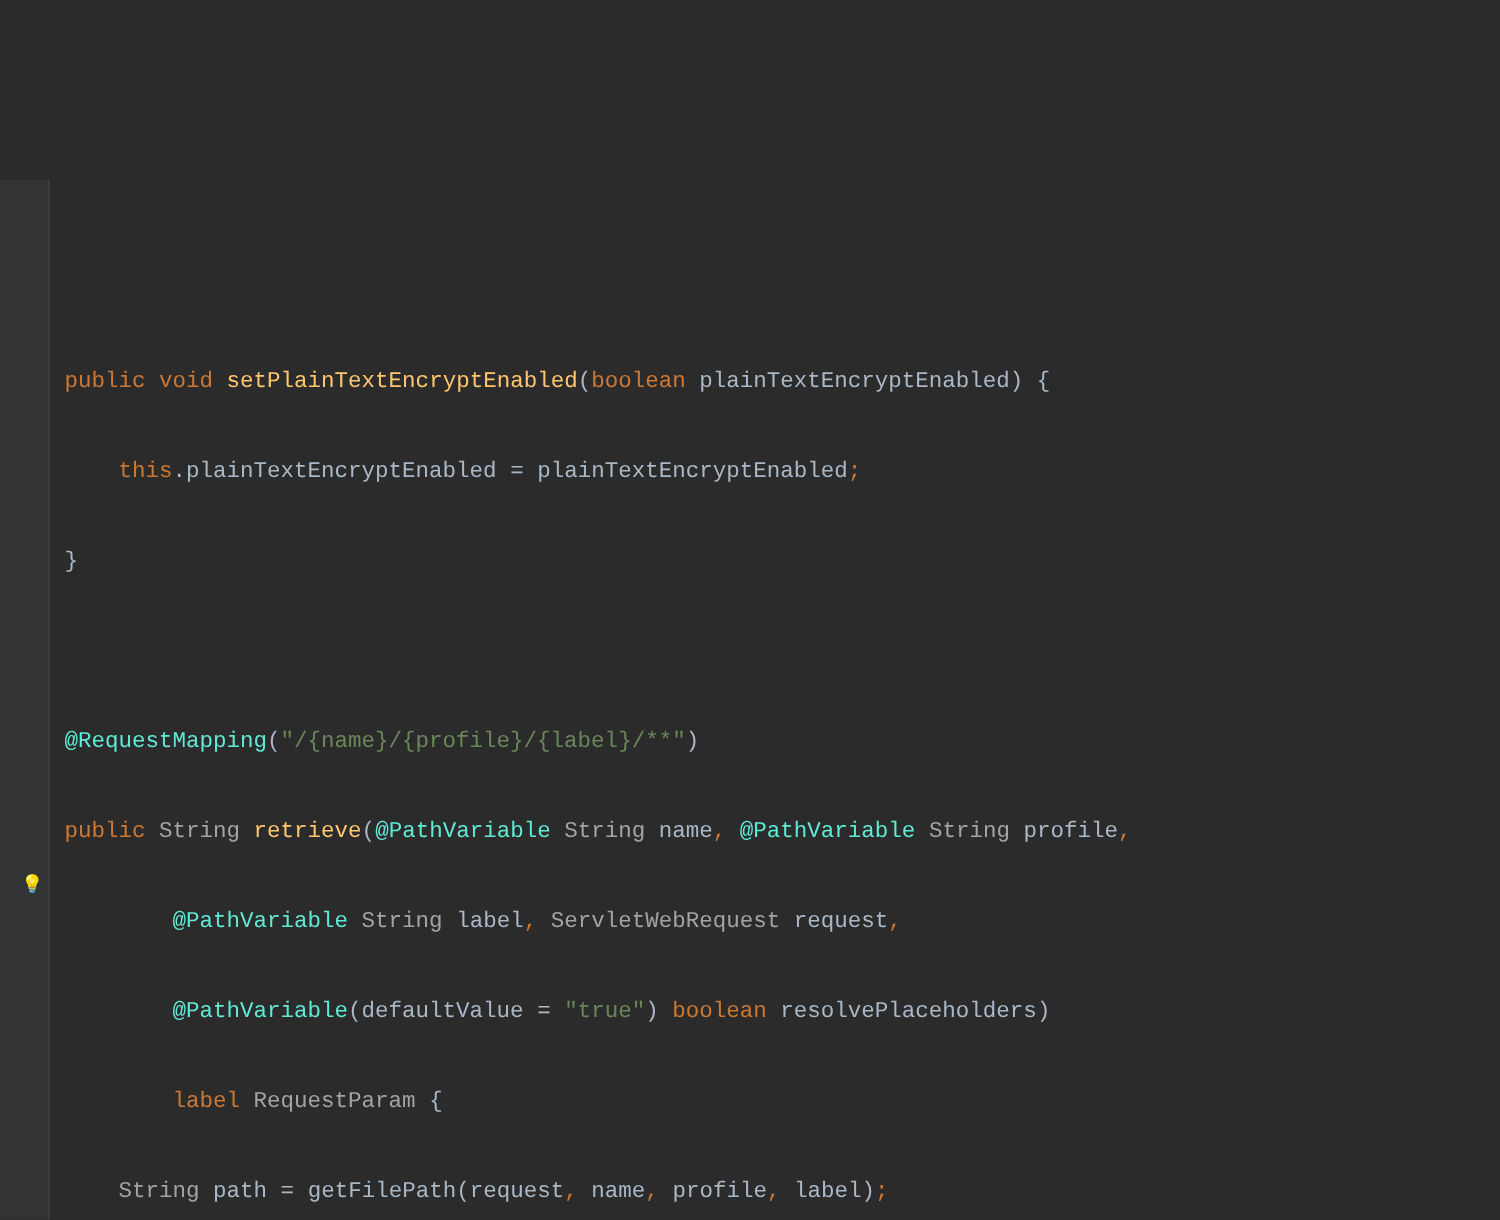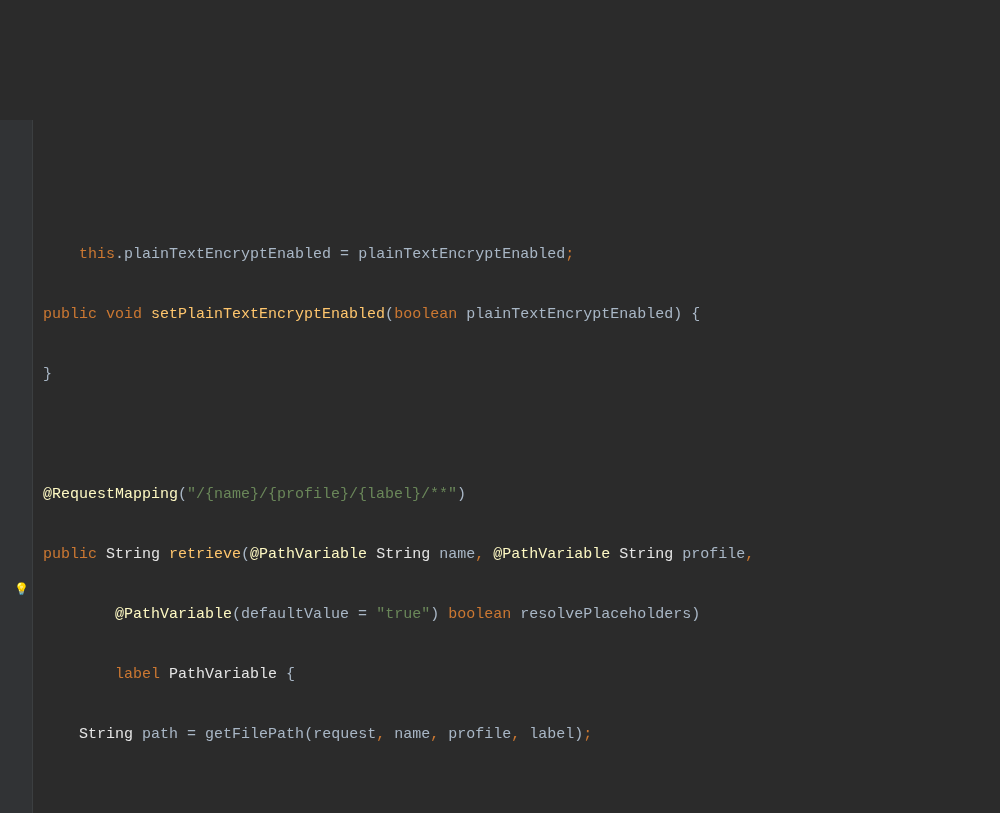--- a/index.html
+++ b/index.html
@@ -39,49 +39,50 @@
       min-height: 30px;
       line-height: 30px;
     }
     .gutter-icon {
       position: absolute;
       left: 14px;
       color: #a89b57;
       font-size: 12px;
     }
     .kw { color: #cc7832; }
-    .type { color: #e5e5e5; }
-    .ann { color: #fef9c3; }
+    .type { color: #a3a3a3; }
+    .ann { color: #5eead4; }
     .str { color: #6a8759; }
     .id { color: #a9b7c6; }
     .method { color: #ffc66d; }
     .param { color: #a9b7c6; }
     .paren { color: #a9b7c6; }
     .comma { color: #cc7832; }
     .semi { color: #cc7832; }
     .this { color: #cc7832; }
   </style>
 </head>
 <body>
 
 
 
 <div class="editor">
   <div class="gutter">
     <span class="gutter-icon" style="top: 455px;">💡</span>
   </div>
   <div class="code-area">
+<div class="line"><span class="kw">public</span> <span class="kw">void</span> <span class="method">setPlainTextEncryptEnabled</span><span class="paren">(</span><span class="kw">boolean</span> <span class="param">plainTextEncryptEnabled</span><span class="paren">)</span> <span class="paren">{</span></div>
 <div class="line">    <span class="this">this</span><span class="id">.</span><span class="id">plainTextEncryptEnabled</span> <span class="id">=</span> <span class="id">plainTextEncryptEnabled</span><span class="semi">;</span></div>
-<div class="line"><span class="kw">public</span> <span class="kw">void</span> <span class="method">setPlainTextEncryptEnabled</span><span class="paren">(</span><span class="kw">boolean</span> <span class="param">plainTextEncryptEnabled</span><span class="paren">)</span> <span class="paren">{</span></div>
 <div class="line"><span class="paren">}</span></div>
 <div class="line"></div>
 <div class="line"><span class="ann">@RequestMapping</span><span class="paren">(</span><span class="str">"/{name}/{profile}/{label}/**"</span><span class="paren">)</span></div>
 <div class="line"><span class="kw">public</span> <span class="type">String</span> <span class="method">retrieve</span><span class="paren">(</span><span class="ann">@PathVariable</span> <span class="type">String</span> <span class="param">name</span><span class="comma">,</span> <span class="ann">@PathVariable</span> <span class="type">String</span> <span class="param">profile</span><span class="comma">,</span></div>
+<div class="line">        <span class="ann">@PathVariable</span> <span class="type">String</span> <span class="param">label</span><span class="comma">,</span> <span class="type">ServletWebRequest</span> <span class="param">request</span><span class="comma">,</span></div>
 <div class="line">        <span class="ann">@PathVariable</span><span class="paren">(</span><span class="id">defaultValue</span> <span class="id">=</span> <span class="str">"true"</span><span class="paren">)</span> <span class="kw">boolean</span> <span class="param">resolvePlaceholders</span><span class="paren">)</span></div>
-<div class="line">        <span class="kw">label</span> <span class="type">PathVariable</span> <span class="paren">{</span></div>
+<div class="line">        <span class="kw">label</span> <span class="type">RequestParam</span> <span class="paren">{</span></div>
 <div class="line">    <span class="type">String</span> <span class="id">path</span> <span class="id">=</span> <span class="id">getFilePath</span><span class="paren">(</span><span class="id">request</span><span class="comma">,</span> <span class="id">name</span><span class="comma">,</span> <span class="id">profile</span><span class="comma">,</span> <span class="id">label</span><span class="paren">)</span><span class="semi">;</span></div>
 
 
 
 
 
 
 
 
 

